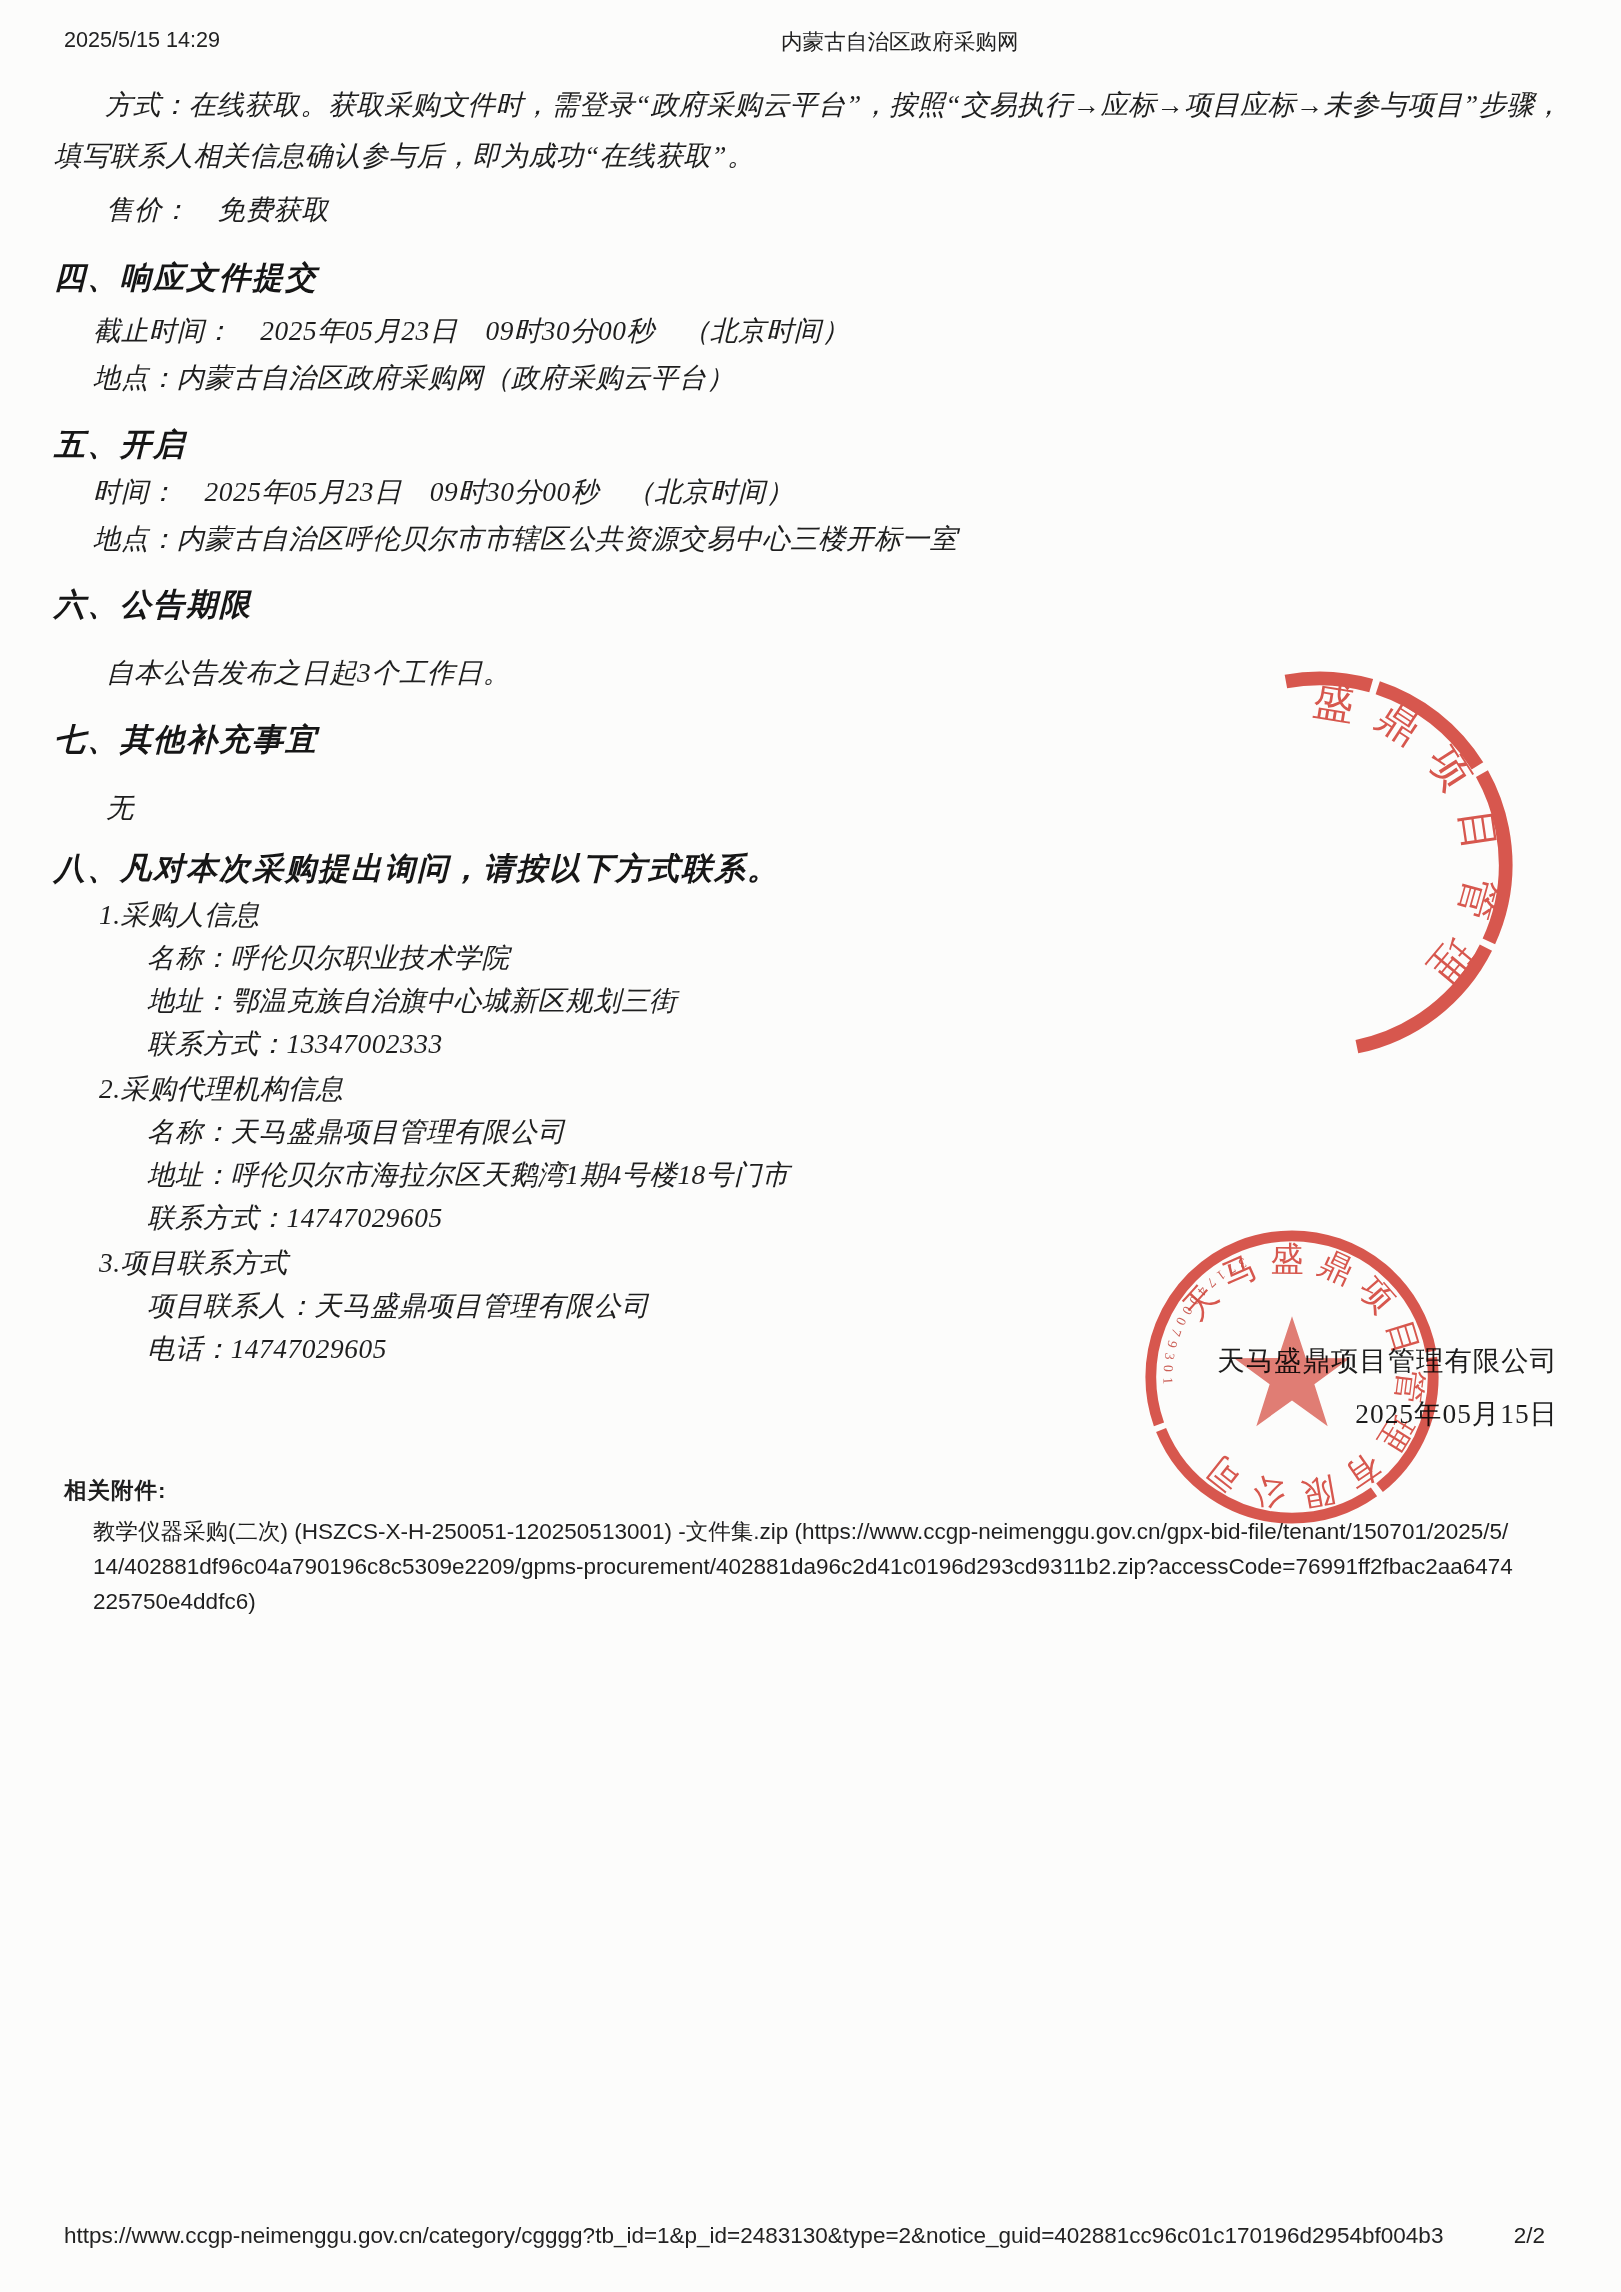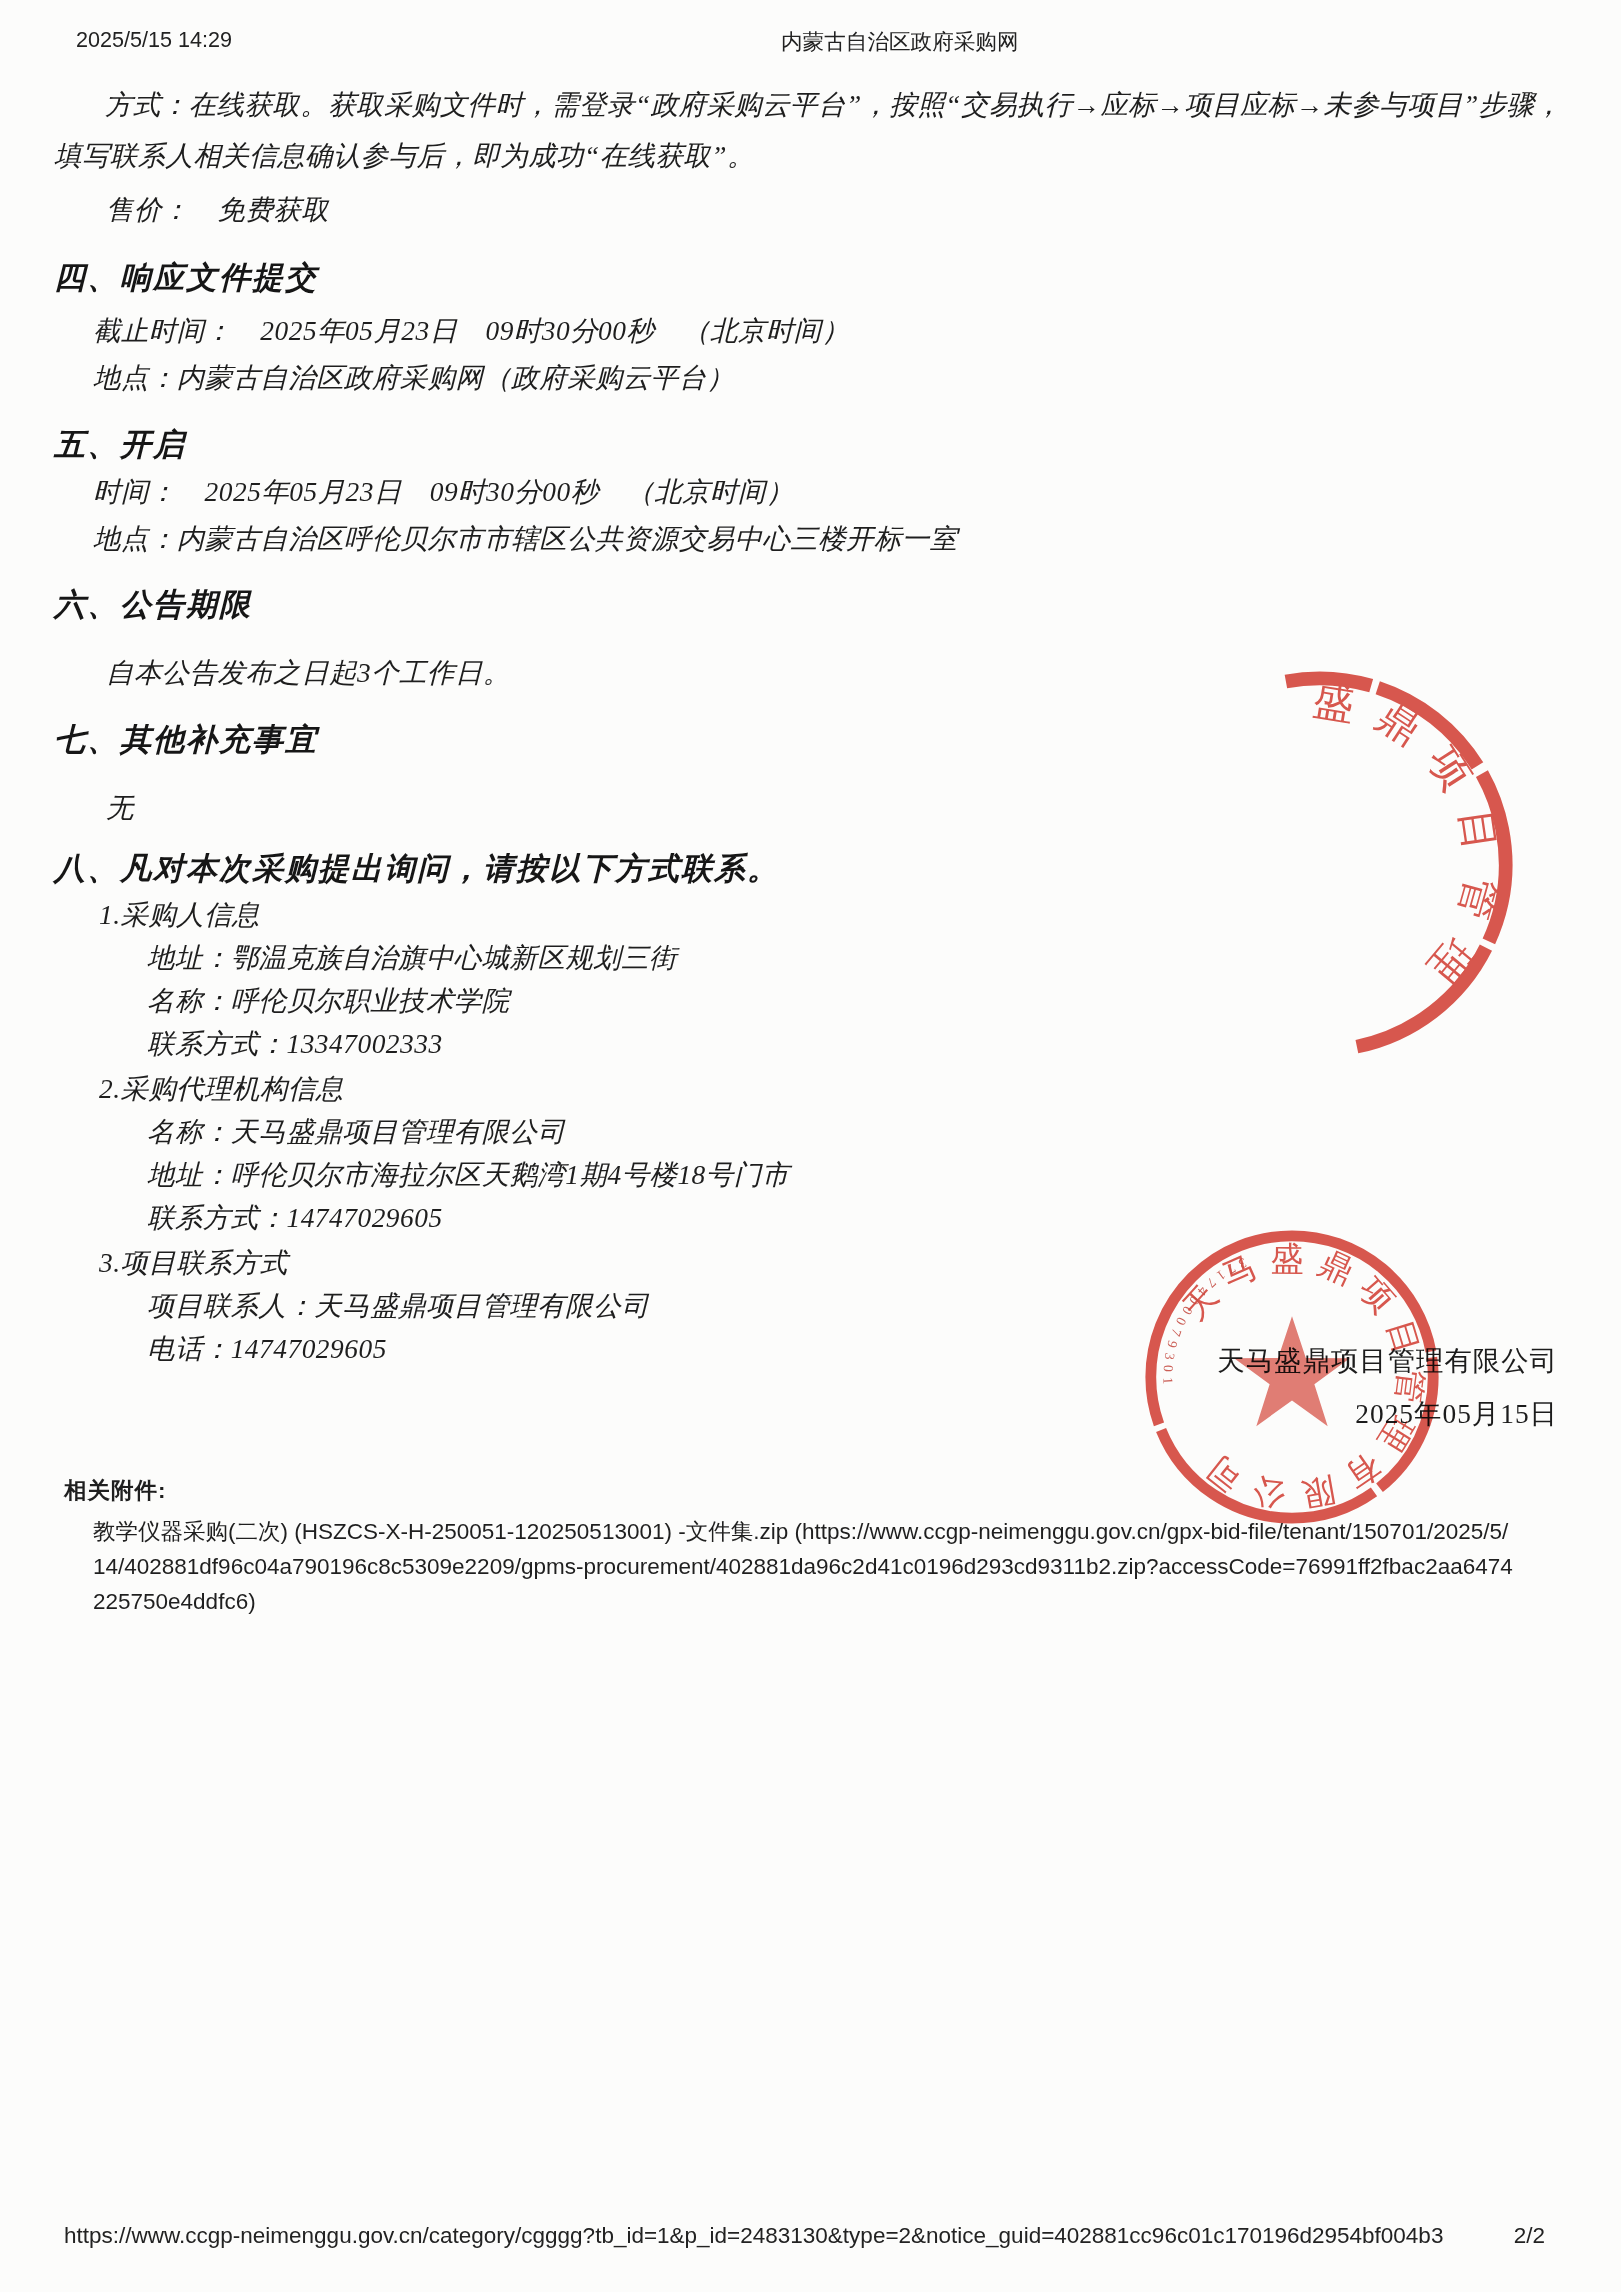--- a/index.html
+++ b/index.html
@@ -9,21 +9,21 @@
     margin:0 auto;
     background:#fcfcfb;
     color:#1e1e1e;
     overflow:hidden;
     font-family:"Liberation Serif","DejaVu Serif",serif;
   }
   
   .hdr{position:absolute;top:27.4px;left:0;width:100%;height:29px;
        font-family:"Liberation Sans","DejaVu Sans",sans-serif;
        font-size:21.6px;color:#222;}
-  .hdr-datetime{position:absolute;left:76px;top:0;}
+  .hdr-datetime{position:absolute;left:64px;top:0;}
   .hdr-title{position:absolute;left:781px;top:0;text-align:right;}
   .ftr{position:absolute;top:2223px;left:0;width:100%;
        font-family:"Liberation Sans","DejaVu Sans",sans-serif;
        font-size:22.5px;color:#222;}
   .ftr-url{position:absolute;left:64px;top:0;}
   .ftr-page{position:absolute;right:76px;top:0;}
 
   
   .doc{position:absolute;top:80px;left:0;width:1621px;
        padding:0 58px 0 54px;box-sizing:border-box;
@@ -79,22 +79,22 @@
 
     <div class="sec-heading">六、公告期限</div>
     <div class="row-wide">自本公告发布之日起3个工作日。</div>
 
     <div class="sec-heading">七、其他补充事宜</div>
     <div class="row-wide">无</div>
 
     <div class="sec-heading h8">八、凡对本次采购提出询问，请按以下方式联系。</div>
 
     <div class="contact-label">1.采购人信息</div>
+    <div class="contact-row">名称：呼伦贝尔职业技术学院</div>
     <div class="contact-row">地址：鄂温克族自治旗中心城新区规划三街</div>
-    <div class="contact-row">名称：呼伦贝尔职业技术学院</div>
     <div class="contact-row">联系方式：13347002333</div>
 
     <div class="contact-label">2.采购代理机构信息</div>
     <div class="contact-row">名称：天马盛鼎项目管理有限公司</div>
     <div class="contact-row">地址：呼伦贝尔市海拉尔区天鹅湾1期4号楼18号门市</div>
     <div class="contact-row">联系方式：14747029605</div>
 
     <div class="contact-label">3.项目联系方式</div>
     <div class="contact-row">项目联系人：天马盛鼎项目管理有限公司</div>
     <div class="contact-row">电话：14747029605</div>

